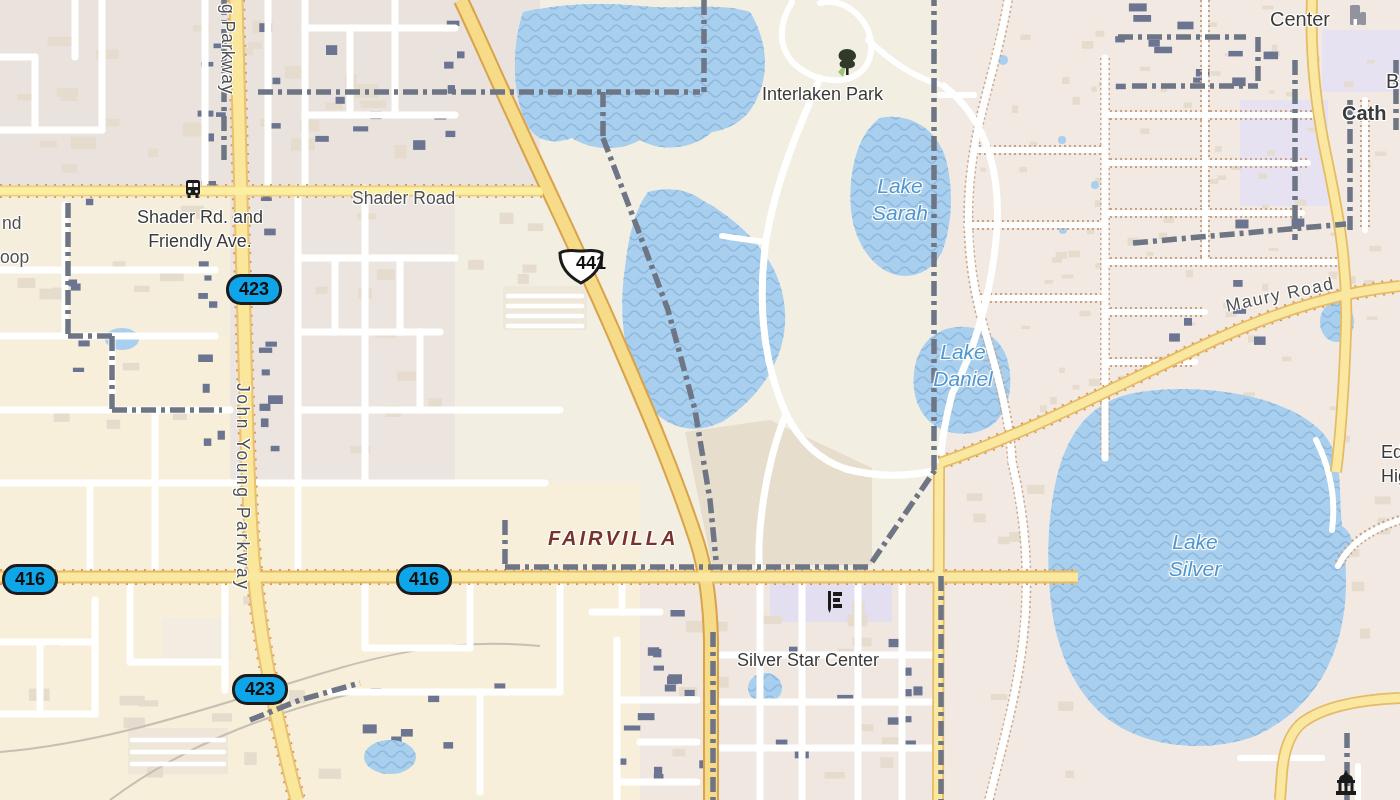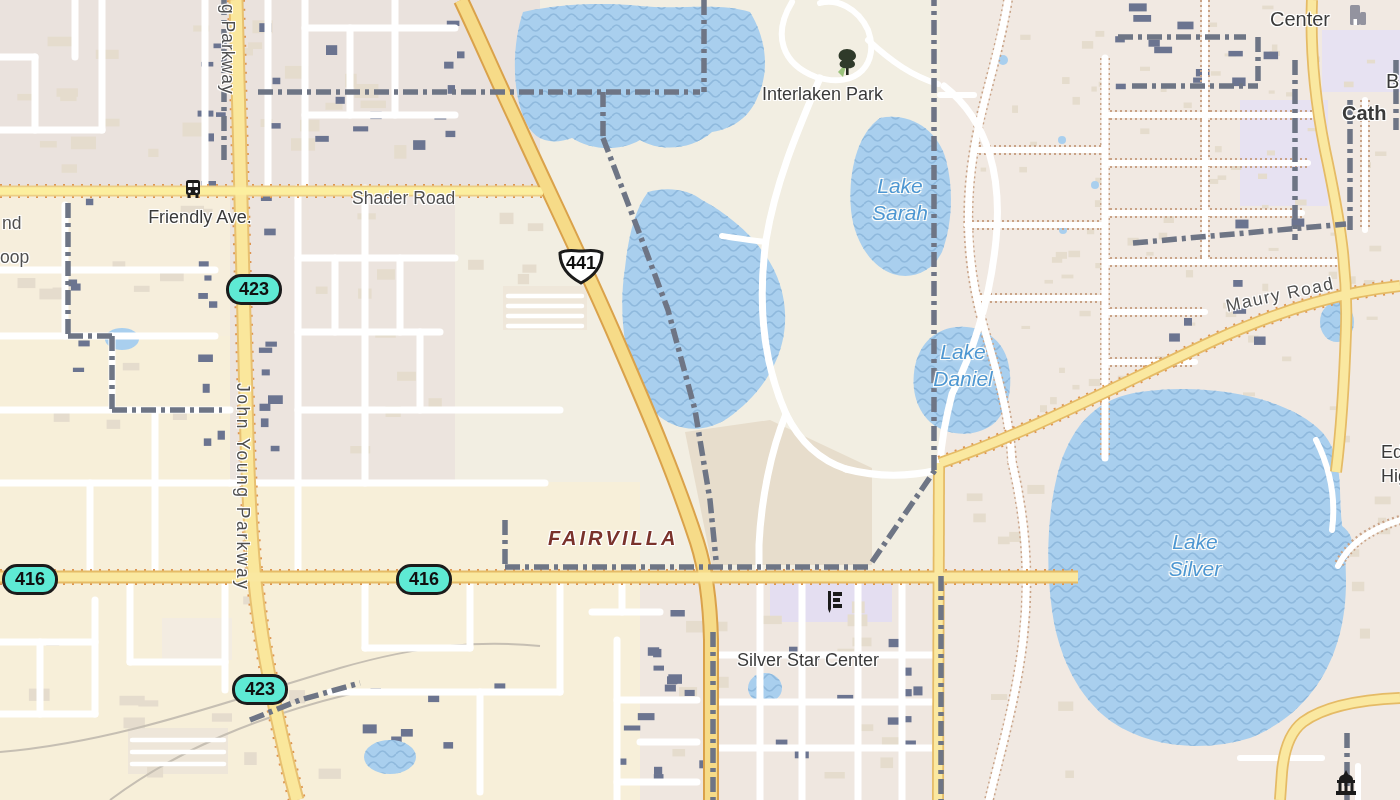--- a/index.html
+++ b/index.html
@@ -7,26 +7,26 @@
        font-family:"Liberation Sans",sans-serif;}
   .map svg.base{position:absolute;left:0;top:0;}
   .lbl{position:absolute;white-space:nowrap;color:#3a3a3a;font-size:18px;
        text-shadow:-1px -1px 0 #fff,1px -1px 0 #fff,-1px 1px 0 #fff,1px 1px 0 #fff,0 0 3px #fff;}
   .road-lbl{color:#4f4f4f;font-size:17.5px;}
   .center{text-align:center;line-height:1.32;}
   .water-lbl{color:#4e97d2;font-style:italic;font-size:21px;line-height:1.3;text-align:center;
        text-shadow:-1px -1px 0 #fdfdfa,1px -1px 0 #fdfdfa,-1px 1px 0 #fdfdfa,1px 1px 0 #fdfdfa,0 0 4px #fdfdfa;}
   .rot90{transform:rotate(90deg);transform-origin:0 0;}
   .fairvilla{color:#7a322c;font-weight:bold;font-size:20px;letter-spacing:3px;}
-  .pill{position:absolute;display:flex;align-items:center;justify-content:center;background:#5eead4;
+  .pill{position:absolute;display:flex;align-items:center;justify-content:center;background:#0ea5e9;
        border:3px solid #1b1b1b;border-radius:15px;width:50px;height:25px;
        font-weight:bold;font-size:18px;color:#101010;}
   .usshield{position:absolute;width:50px;height:40px;}
   .usshield svg{position:absolute;left:0;top:0;}
-  .usshield span{position:absolute;left:0;top:7px;width:100%;text-align:center;
+  .usshield span{position:absolute;left:0;top:7px;width:100%;text-align:right;
        font-weight:bold;font-size:18px;color:#101010;}
   .icon{position:absolute;}
 </style>
 </head>
 <body>
 
 <div class="map">
 
 <svg class="base" width="1400" height="800" viewBox="0 0 1400 800">
   <defs>
@@ -547,20 +547,21 @@
     <path d="M1396,60 V130"></path>
     <path d="M250,720 L300,700 L360,683"></path>
   </g>
 </svg>
 
   <div class="lbl road-lbl rot90" style="left:238px;top:4px;letter-spacing:1px;">g Parkway</div>
 
   <div class="lbl road-lbl" style="left:352px;top:188px;">Shader Road</div>
 
   <div class="lbl center" style="left:100px;top:206px;width:200px;">
+    <div>Shader Rd. and</div>
     <div>Friendly Ave.</div>
   </div>
 
   <div class="lbl road-lbl" style="left:2px;top:213px;">nd</div>
   <div class="lbl road-lbl" style="left:0px;top:247px;">oop</div>
 
   <div class="lbl road-lbl rot90" style="left:253px;top:383px;letter-spacing:2.5px;">John Young Parkway</div>
 
   <div class="lbl fairvilla" style="left:548px;top:527px;font-style:italic;">FAIRVILLA</div>
 

